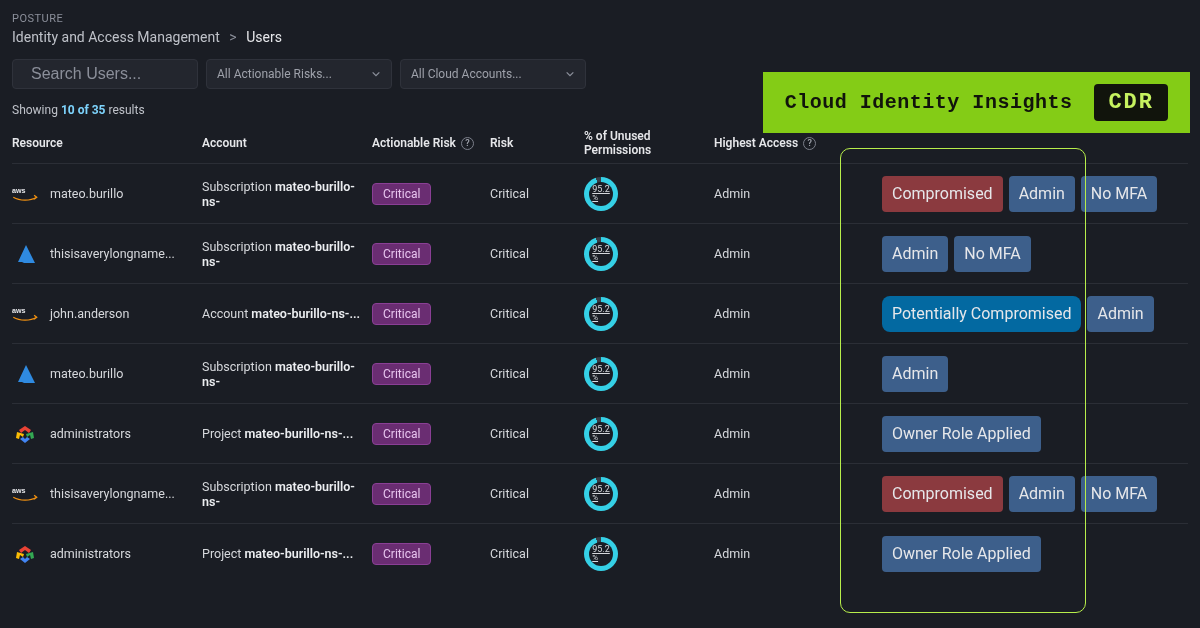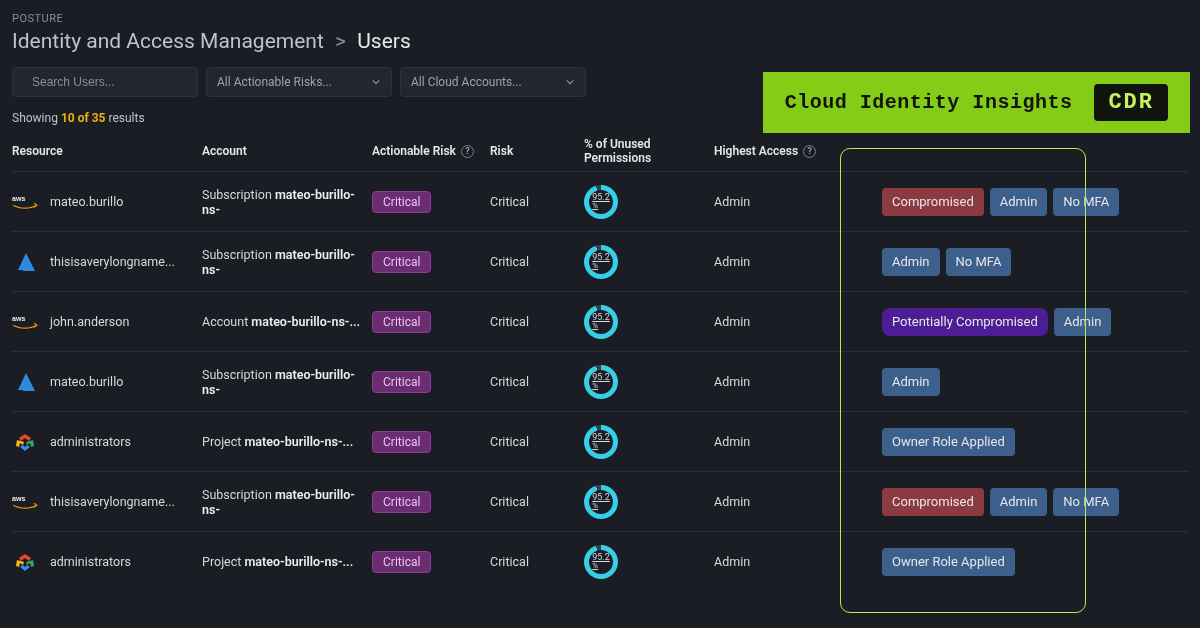--- a/index.html
+++ b/index.html
@@ -6,44 +6,44 @@
   body {
     width: 1200px; height: 628px;
     background: #1a1d24;
     font-family: -apple-system, BlinkMacSystemFont, "Segoe UI", Roboto, sans-serif;
     color: #c5c8cf;
     overflow: hidden;
     position: relative;
   }
   .header { padding: 12px 12px 0 12px; }
   .eyebrow { font-size: 11px; letter-spacing: 0.5px; color: #8b8f9a; }
-  .breadcrumb { font-size: 21px; color: #bfc2c9; margin-top: 4px; }
+  .breadcrumb { font-size: 14px; color: #bfc2c9; margin-top: 4px; }
   .breadcrumb .sep { color: #8b8f9a; margin: 0 6px; }
   .breadcrumb .current { color: #e6e7ea; }
   .filters {
     display: flex; gap: 8px; padding: 14px 12px 0 12px;
   }
   .search, .dropdown {
     background: #23262e; border: 1px solid #2f323b; border-radius: 4px;
     height: 30px; display: flex; align-items: center; padding: 0 10px;
     font-size: 12px; color: #9ea1aa;
   }
   .search { width: 186px; gap: 8px; }
   .search input {
     background: transparent; border: none; outline: none; color: #22c55e;
-    font-size: 12px; flex: 1;
+    font-size: 16px; flex: 1;
   }
   .search input::placeholder { color: #8b8f9a; }
   .dropdown { width: 186px; justify-content: space-between; cursor: pointer; }
   .chev { margin-left: auto; }
   .results-bar {
     display: flex; align-items: center; justify-content: space-between;
     padding: 14px 12px 6px 12px; font-size: 12px; color: #bfc2c9;
   }
-  .results-bar .left b { color: #eab308; }
+  .results-bar .left b { color: #7dd3fc; }
   .download {
     display: inline-flex; align-items: center; gap: 6px; cursor: pointer;
     color: #c5c8cf; font-size: 12px;
   }
 
   .table { padding: 0 12px; }
   .thead, .row {
     display: grid;
     grid-template-columns: 190px 170px 118px 94px 130px 140px 340px;
     align-items: center;
@@ -79,26 +79,26 @@
     position:relative;
   }
   .gauge::before {
     content:""; position:absolute; width:24px; height:24px; border-radius:50%;
     background:#1a1d24;
   }
   .gauge-val { position:relative; font-size:9px; line-height:1; color:#d6d8dc;text-decoration:underline; }
   .gauge-val .pct { font-size:8px; display:block; }
   .findings-cell { display:flex; flex-wrap:wrap; gap:6px; padding-left:28px; }
   .tag {
-    display:inline-flex; align-items:center; height:28px; padding:0 10px;
-    border-radius:4px; font-size:13px; color:#e6e7ea;
+    display:inline-flex; align-items:center; height:36px; padding:0 10px;
+    border-radius:4px; font-size:16px; color:#e6e7ea;
   }
   .tag.red { background:#8b3a3f; }
   .tag.blue { background:#3d5f8b; }
-  .tag.amber { background:#4c1d95;border-radius:8px; }
+  .tag.amber { background:#0369a1;border-radius:8px; }
 
   .highlight-box {
     position:absolute; border:1.5px solid #b7ee4b; border-radius:10px;
     pointer-events:none;
   }
   .banner {
     position:absolute; background:#84cc16; color:#11140c;
     display:flex; align-items:center; gap:22px; padding:12px 22px;
     font-family: "Courier New", monospace; font-weight:600; font-size:20px;
     letter-spacing:0.5px;

